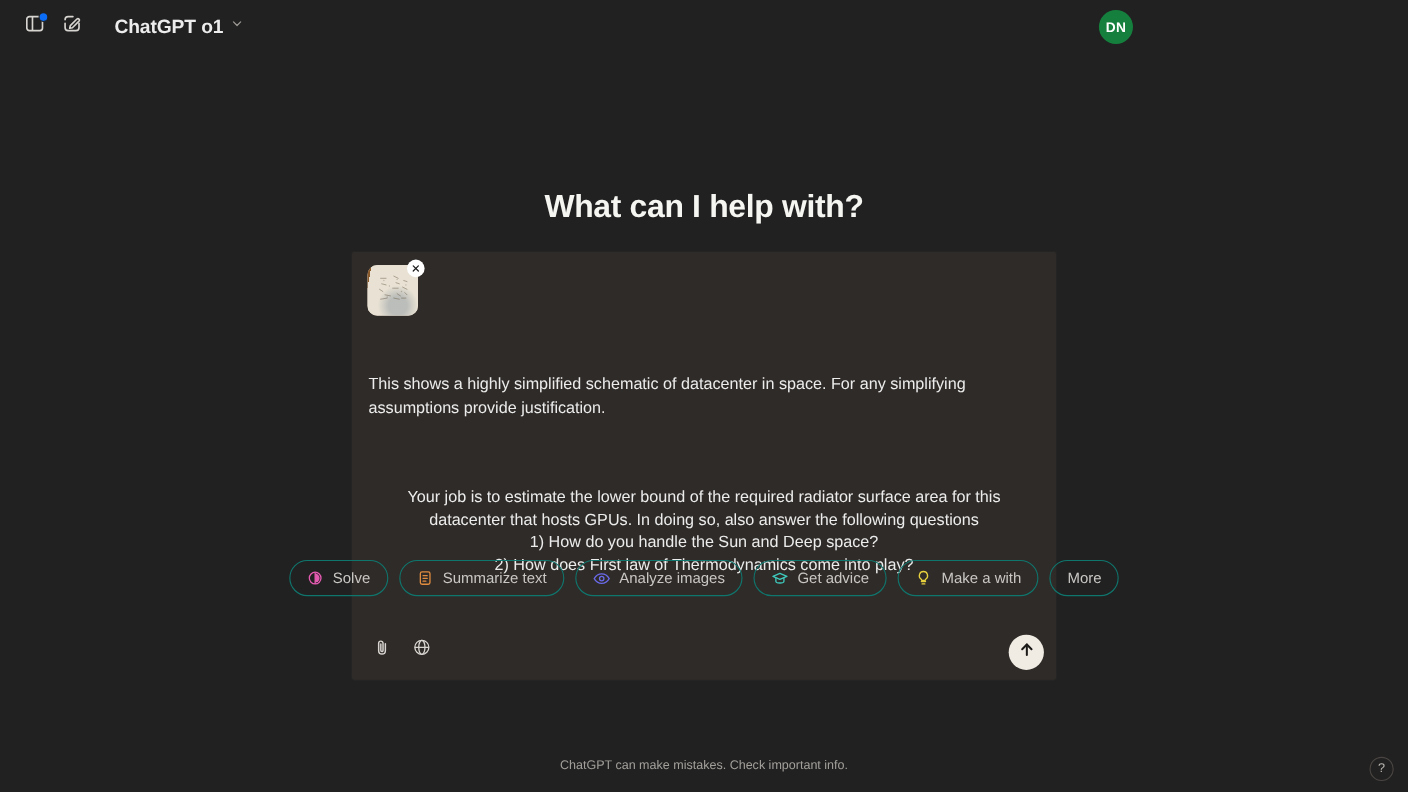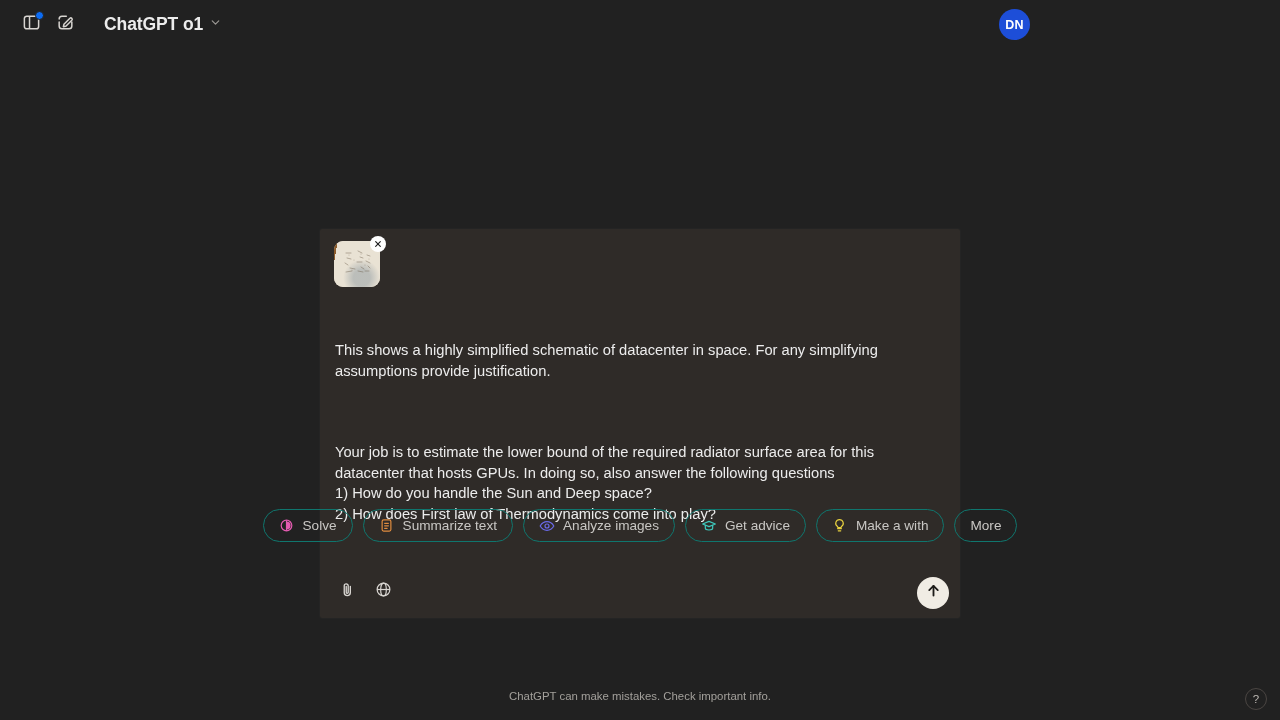--- a/index.html
+++ b/index.html
@@ -69,21 +69,21 @@
     color: #ececec;
   }
 
   .avatar {
     position: absolute;
     top: 9px;
     right: 14px;
     width: 31px;
     height: 31px;
     border-radius: 50%;
-    background: #1d4ed8;
+    background: #15803d;
     color: #ffffff;
     font-size: 12.5px;
     font-weight: bold;
     display: flex;
     align-items: center;
     justify-content: center;
     letter-spacing: 0.2px;
     cursor: pointer;
   }
 
@@ -172,21 +172,21 @@
 
   .prompt-area {
     padding: 6px 15px 2px 15px;
     font-size: 14.7px;
     line-height: 20.5px;
     color: #ececec;
     cursor: text;
     white-space: pre-wrap;
   }
   .prompt-para { margin-bottom: 20px; }
-  .prompt-para:last-child { margin-bottom: 0; }
+  .prompt-para:last-child { margin-bottom: 0; text-align: center; }
 
   .composer-bar {
     display: flex;
     align-items: center;
     padding: 8px 11px 11px 11px;
     position: relative;
     min-height: 48px;
   }
 
   .tool-btn {
@@ -306,20 +306,21 @@
         <polyline points="6 9 12 15 18 9"></polyline>
       </svg>
     </span>
   </div>
 
   <div class="avatar">DN</div>
 </div>
 
 <div class="stage">
 
+  <div class="greeting">What can I help with?</div>
 
   <div class="composer">
 
     <div class="attachments">
       <div class="thumb-wrap">
         <div class="thumb">
           <div class="paper"></div>
           <svg class="marks" viewBox="0 0 46 46">
             <g stroke="#6b5c49" stroke-width="0.8" fill="none" stroke-linecap="round">
               <path d="M12 12 l5 0 M13 17 l4 1 M11 22 l3 2 M16 27 l5 1 M12 31 l6 -1"></path>

